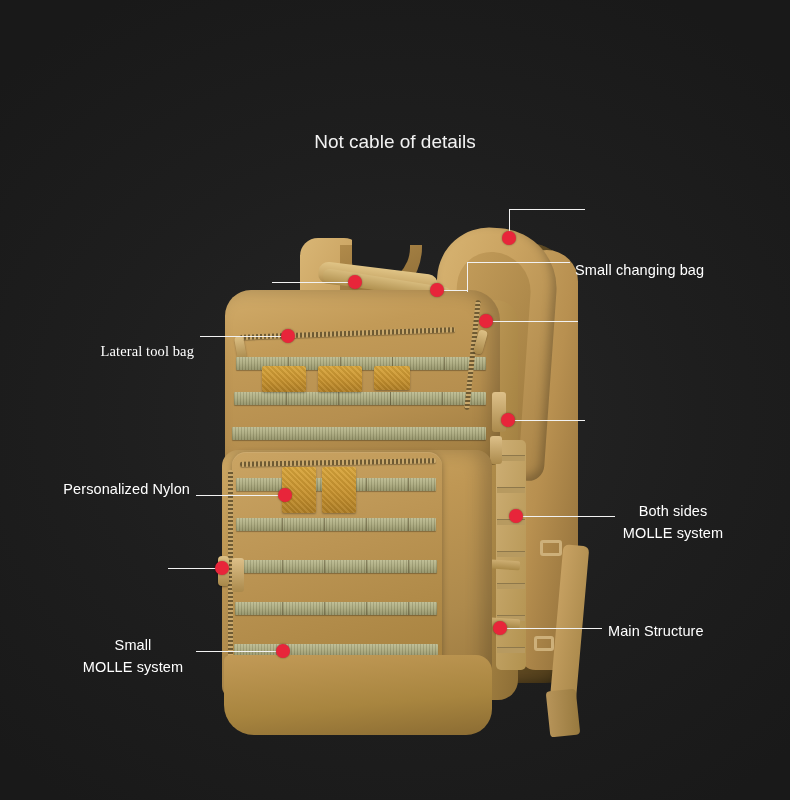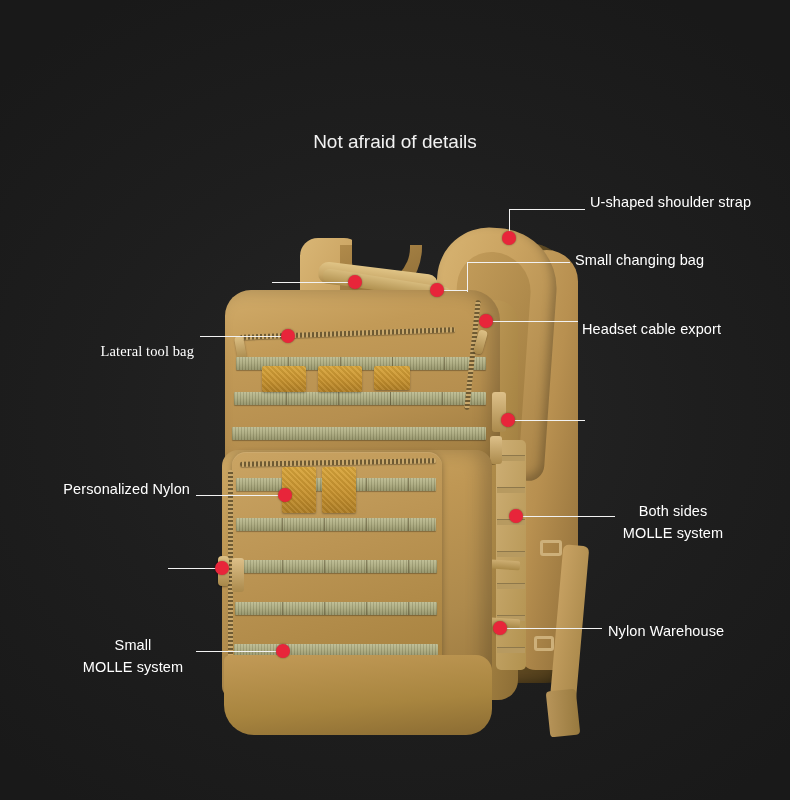--- a/index.html
+++ b/index.html
@@ -223,21 +223,21 @@
   .tab {
     position: absolute; background: linear-gradient(180deg,#ddc089,#ab8a4c);
     border-radius: 3px;
   }
 </style>
 </head>
 <body>
 
 <div id="stage">
 
-  <div class="subtitle">Not afraid of details</div>
+  <div class="subtitle">Not cable of details</div>
 
   <div id="bag">
 
     <div class="pc backpanel"></div>
     <div class="pc backpanel2"></div>
 
     <div class="pc strapR"></div>
     <div class="pc strapR-inner"></div>
 
     <div class="pc strapL"></div>
@@ -360,31 +360,29 @@
   <div class="dot" style="left:486px; top:321px;"></div>
   <div class="dot" style="left:508px; top:420px;"></div>
   <div class="dot" style="left:516px; top:516px;"></div>
   <div class="dot" style="left:500px; top:628px;"></div>
   <div class="dot" style="left:355px; top:282px;"></div>
   <div class="dot" style="left:288px; top:336px;"></div>
   <div class="dot" style="left:285px; top:495px;"></div>
   <div class="dot" style="left:222px; top:568px;"></div>
   <div class="dot" style="left:283px; top:651px;"></div>
 
-  <div class="label r" style="left:590px; top:192px;">U-shaped shoulder strap</div>
-
-  <div class="label r" style="left:575px; top:250px;">Small changing bag</div>
-
-  <div class="label r" style="left:582px; top:319px;">Headset cable export</div>
+
+  <div class="label r" style="left:575px; top:260px;">Small changing bag</div>
+
 
 
   <div class="label c" style="left:614px; top:501px; width:118px;">Both sides
 MOLLE system</div>
 
-  <div class="label r" style="left:608px; top:621px;">Nylon Warehouse</div>
+  <div class="label r" style="left:608px; top:621px;">Main Structure</div>
 
 
   <div class="label l" style="left:0px; top:341px; width:194px;font-family:Liberation Serif, serif;">Lateral tool bag</div>
 
   <div class="label l" style="left:0px; top:479px; width:190px;">Personalized Nylon</div>
 
 
   <div class="label c" style="left:76px; top:635px; width:114px;">Small
 MOLLE system</div>
 

